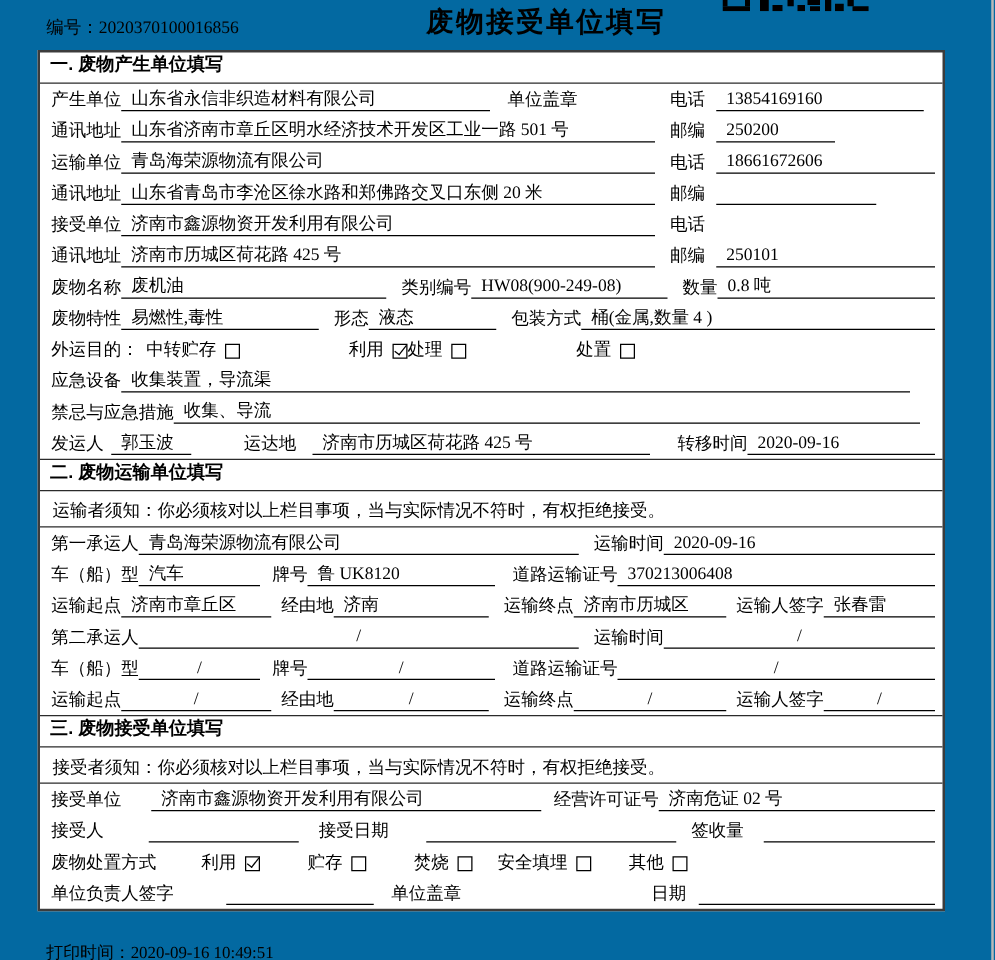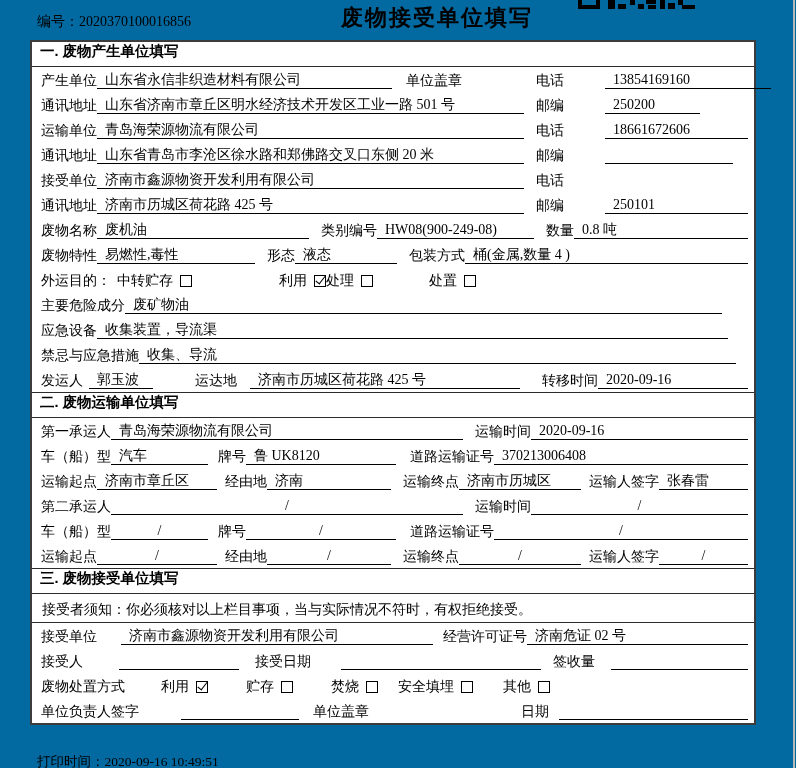--- a/index.html
+++ b/index.html
@@ -26,21 +26,21 @@
        border-bottom:1.5px solid #2b2b2b;white-space:nowrap;}
 
   .row{display:flex;align-items:flex-end;height:25px;box-sizing:border-box;
        padding:0 6px 3px 9px;white-space:nowrap;}
   .lb{flex:none;line-height:17px;}
   .uv{border-bottom:1px solid #000;height:18px;line-height:17px;box-sizing:border-box;
        padding:0 6px 0 8px;flex:none;overflow:hidden;}
   .f1{flex:1 1 auto;}
   .sp{flex:1 1 auto;}
   .ctr{text-align:center;padding:0;}
-  .rgrp{display:flex;width:212px;flex:none;align-items:flex-end;gap:32px;}
+  .rgrp{display:flex;width:212px;flex:none;align-items:flex-end;}
   .rgrp .lb{margin-right:9px;}
   .rgrp .uv{flex:1 1 auto;}
   .rgrp .uv.wfix{flex:0 0 auto;}
 
   .cbg{display:flex;align-items:center;flex:none;}
   .cbg .lb{margin-right:7px;}
   .cb{display:inline-block;width:12px;height:12px;border:1.2px solid #000;position:relative;
       box-sizing:border-box;background:#fff;}
   .cb.checked::after{content:"";position:absolute;left:3px;top:-2px;width:4px;height:9px;
       border-right:1.6px solid #000;border-bottom:1.6px solid #000;transform:rotate(38deg);}
@@ -159,30 +159,26 @@
           <span class="cb"></span>
         </span>
         <span class="cbg" style="margin-left:87px">
           <span class="lb">利用</span>
           <span class="cb checked"></span>
         </span>
         <span class="cbg" style="">
           <span class="lb">处理</span>
           <span class="cb"></span>
         </span>
-        <span class="cbg" style="margin-left:56px">
+        <span class="cbg" style="margin-left:88px">
           <span class="lb">处置</span>
           <span class="cb"></span>
         </span>
       </div>
 
-      <div class="row">
-        <span class="lb">主要危险成分</span>
-        <span class="uv f1" style="margin-right:26px">废矿物油</span>
-      </div>
 
       <div class="row">
         <span class="lb">应急设备</span>
         <span class="uv f1" style="margin-right:20px">收集装置，导流渠</span>
       </div>
 
       <div class="row">
         <span class="lb">禁忌与应急措施</span>
         <span class="uv f1" style="margin-right:12px">收集、导流</span>
       </div>
@@ -192,20 +188,21 @@
         <span class="uv" style="width:64px;margin-left:6px">郭玉波</span>
         <span class="lb" style="margin-left:42px">运达地</span>
         <span class="uv" style="width:270px;margin-left:13px">济南市历城区荷花路 425 号</span>
         <span class="lb" style="margin-left:22px">转移时间</span>
         <span class="uv f1">2020-09-16</span>
       </div>
     </section>
 
     <section class="bt">
       <div class="sec-hdr">二. 废物运输单位填写</div>
+      <div class="note">运输者须知：你必须核对以上栏目事项，当与实际情况不符时，有权拒绝接受。</div>
 
       <div class="row">
         <span class="lb">第一承运人</span>
         <span class="uv" style="width:352px">青岛海荣源物流有限公司</span>
         <span class="lb" style="margin-left:12px">运输时间</span>
         <span class="uv f1">2020-09-16</span>
       </div>
 
       <div class="row">
         <span class="lb">车（船）型</span>

